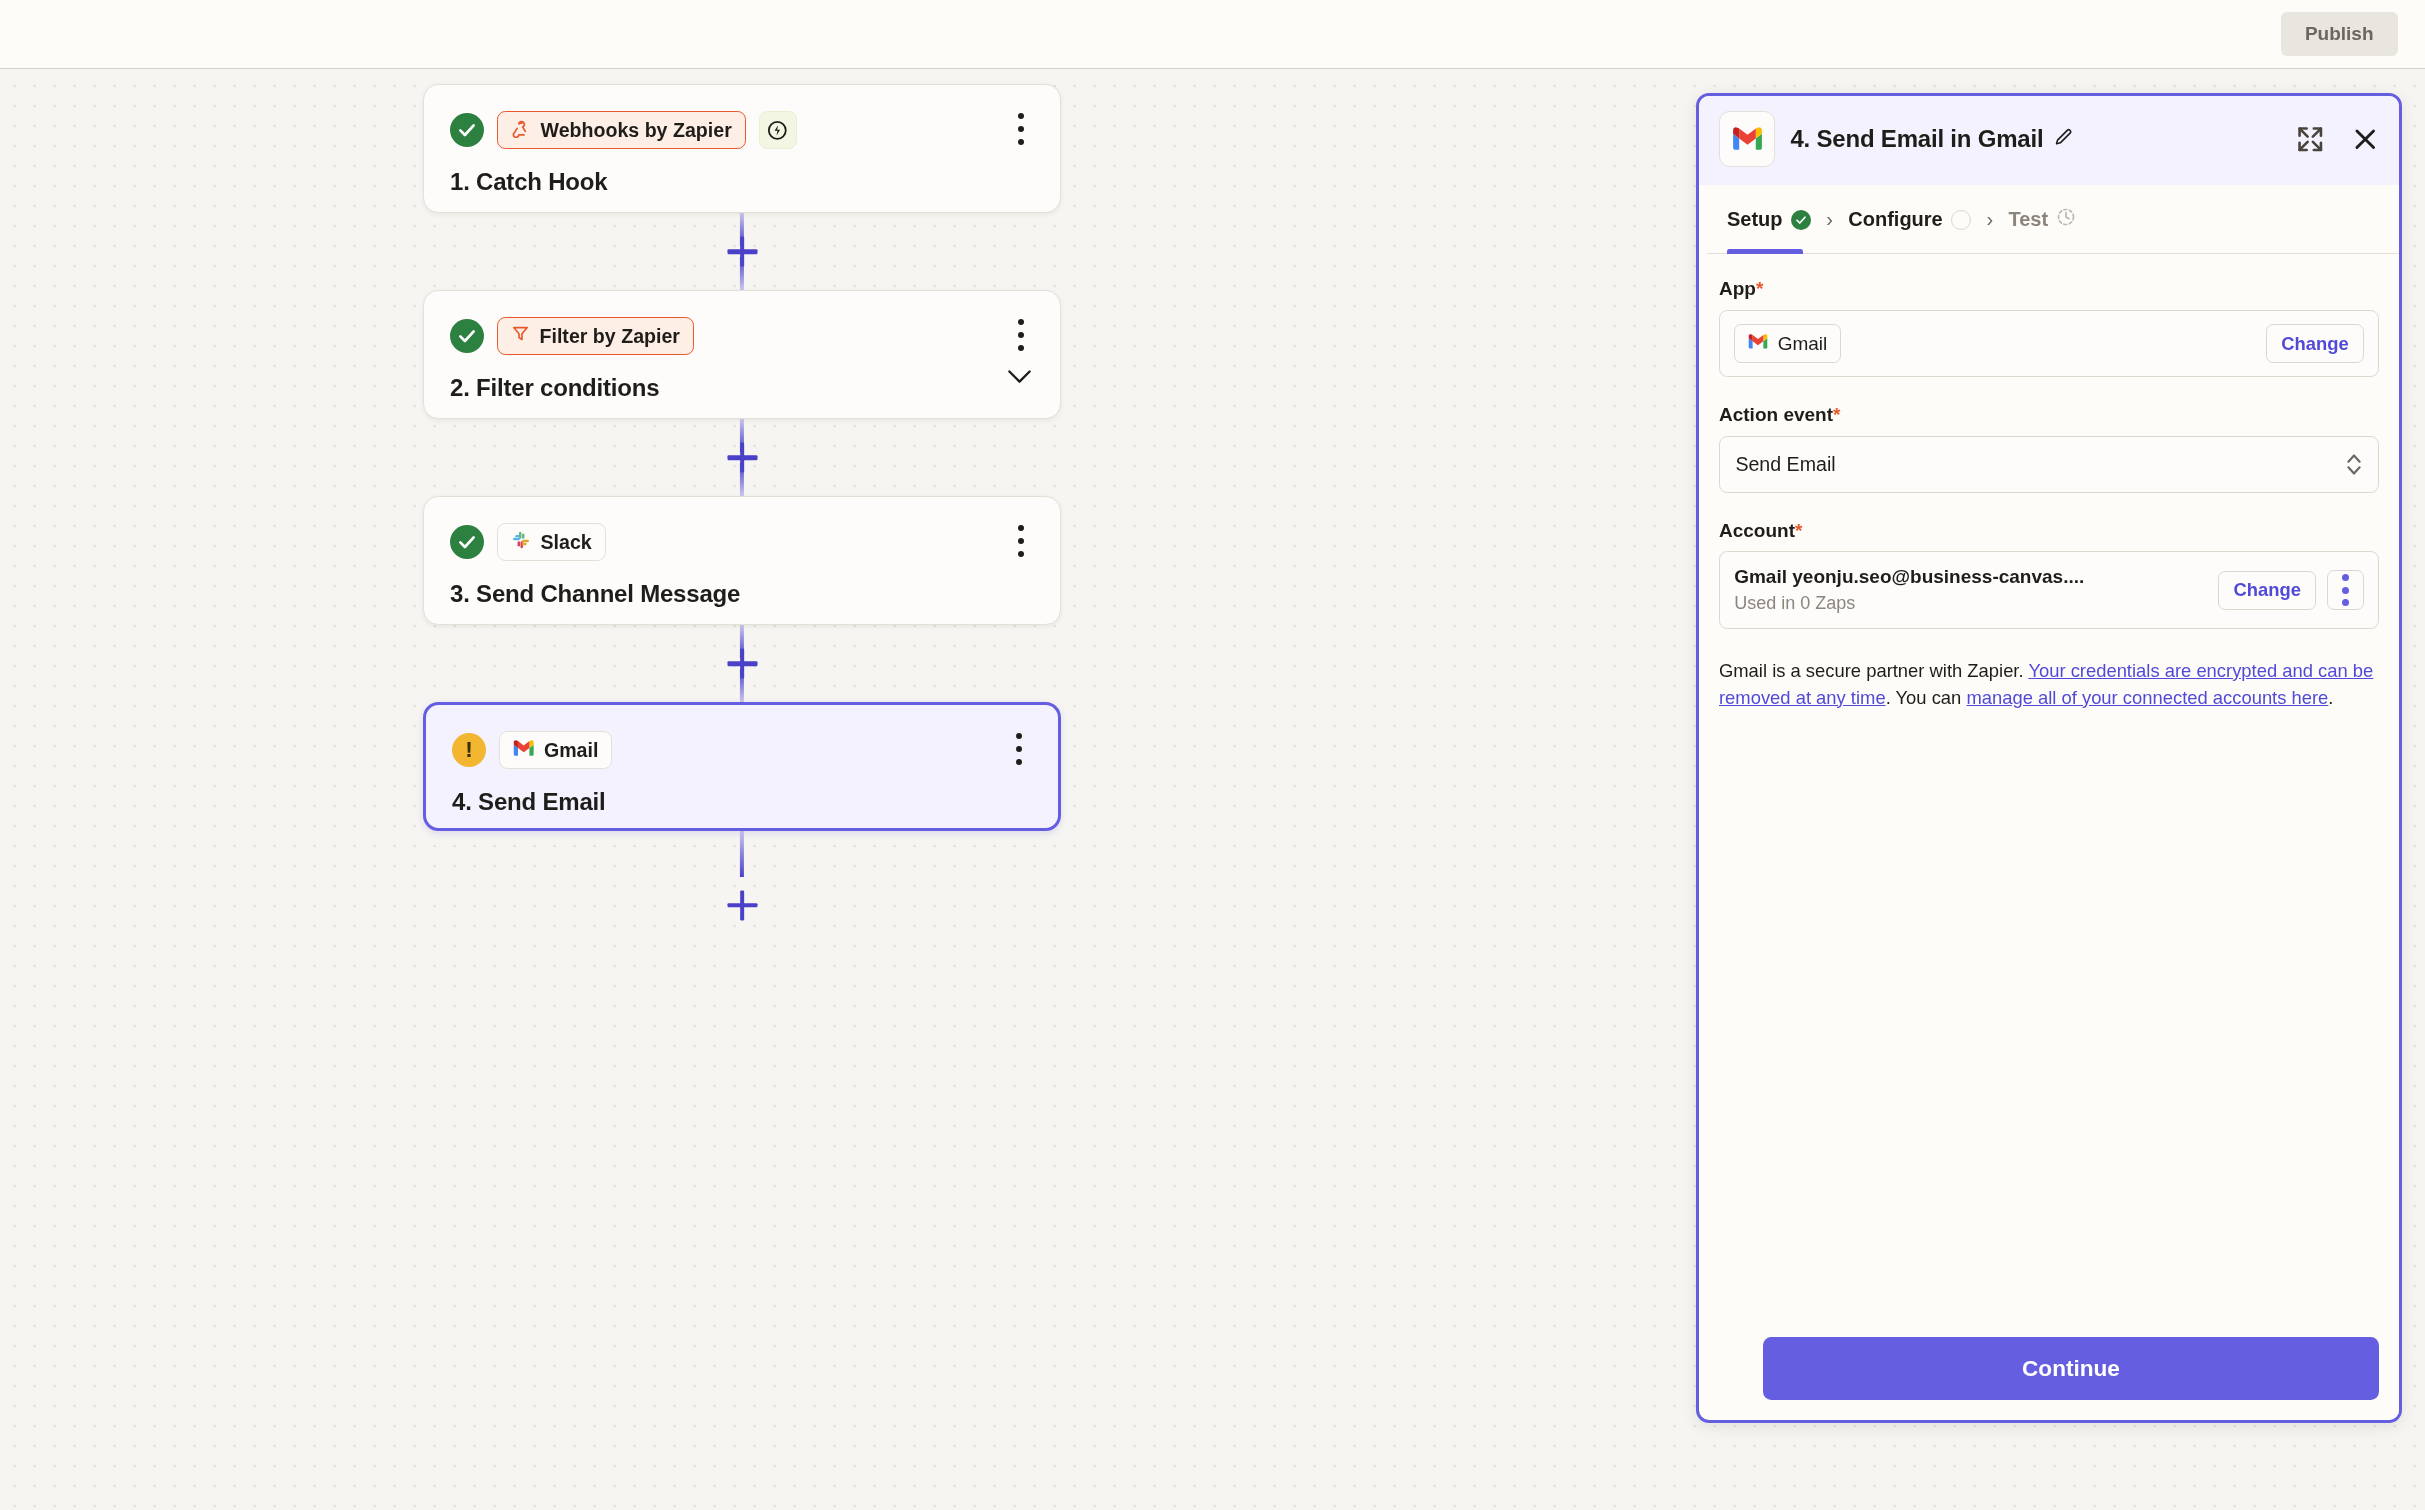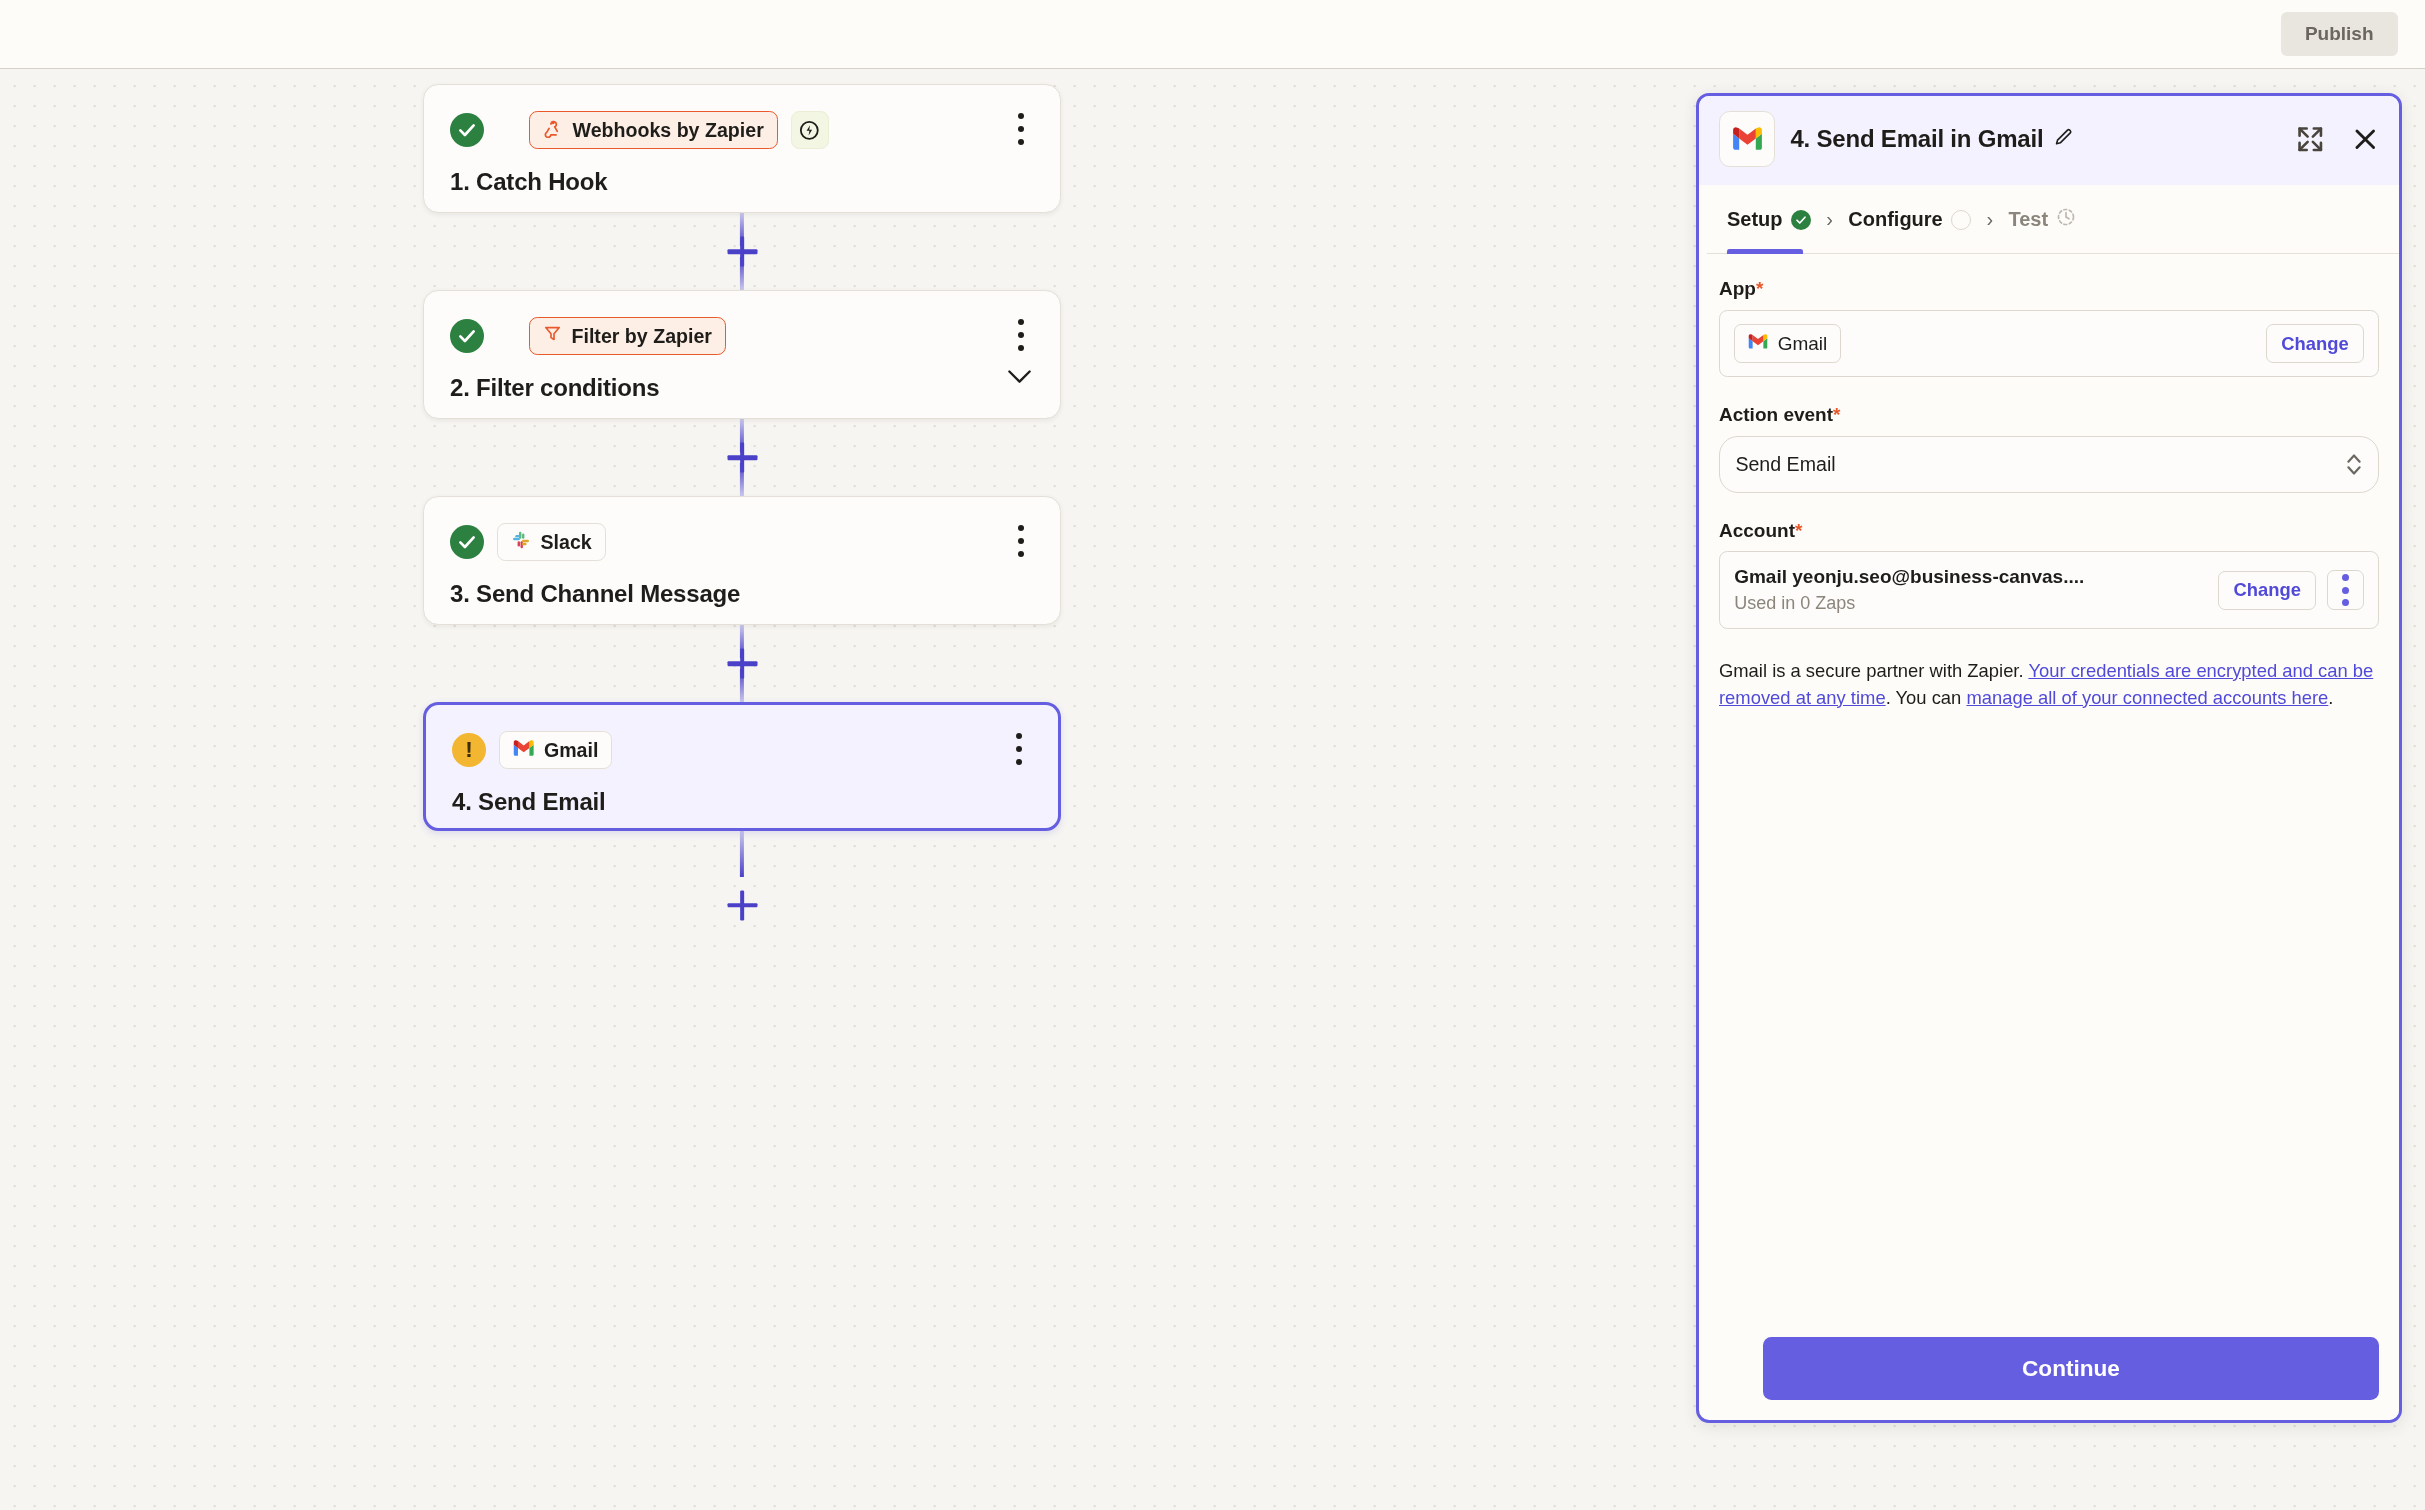--- a/index.html
+++ b/index.html
@@ -72,21 +72,21 @@
     line-height: 1;
   }
 
   .app-chip {
     display: inline-flex; align-items: center; gap: 9.5px;
     height: 38px; padding: 0 13px;
     border-radius: 8.3px;
     font-size: 19.6px; font-weight: 700; color: #1f1d1a;
     white-space: nowrap;
   }
-  .app-chip.orange { background: #fdeee6; border: 1.8px solid #e8592c; margin-left: 32px; }
+  .app-chip.orange { background: #fdeee6; border: 1.8px solid #e8592c; }
   .app-chip.plain  { background: #fdfcfa; border: 1.8px solid #e4e0d8; }
 
   .trigger-badge {
     width: 38px; height: 38px; border-radius: 8.3px;
     background: #f2f6e2; border: 1.8px solid #eaefd4;
     display: flex; align-items: center; justify-content: center;
     flex: 0 0 auto;
   }
 
   .kebab {
@@ -239,21 +239,21 @@
     background: #fdfcfa; color: #514ad8;
     font-family: "Liberation Sans", sans-serif;
     font-size: 18.4px; font-weight: 700;
     padding: 7.7px 14.2px; cursor: pointer;
   }
 
   .select-box {
     height: 57px; padding: 0 15.4px;
     display: flex; align-items: center;
     font-size: 19.6px; color: #1f1d1a;
-    margin-bottom: 27px; cursor: pointer; border-radius: 19px;
+    margin-bottom: 27px; cursor: pointer;
   }
   .stepper { margin-left: auto; width: 18px; height: 27px; }
 
   .account-box {
     padding: 14.2px 14.2px;
     display: flex; align-items: center; gap: 10.7px;
     margin-bottom: 28.5px;
   }
   .acct-name {
     font-size: 19px; font-weight: 700; color: #1f1d1a;

